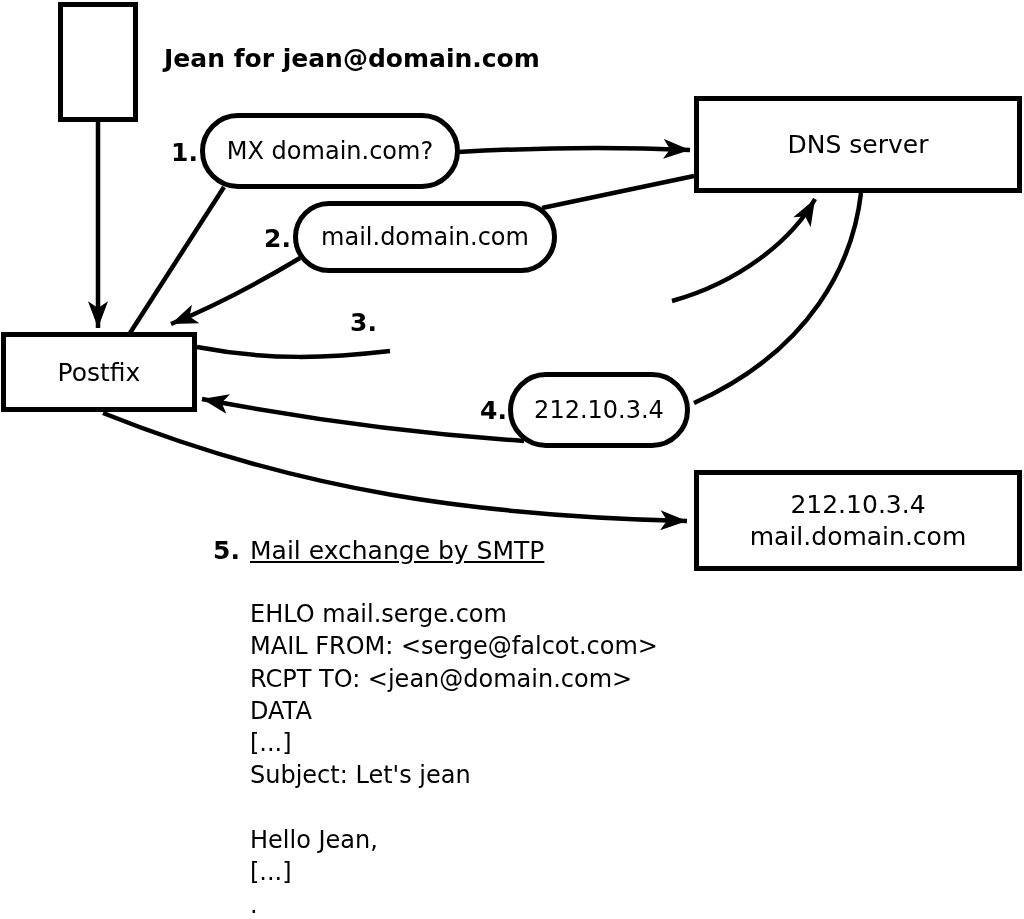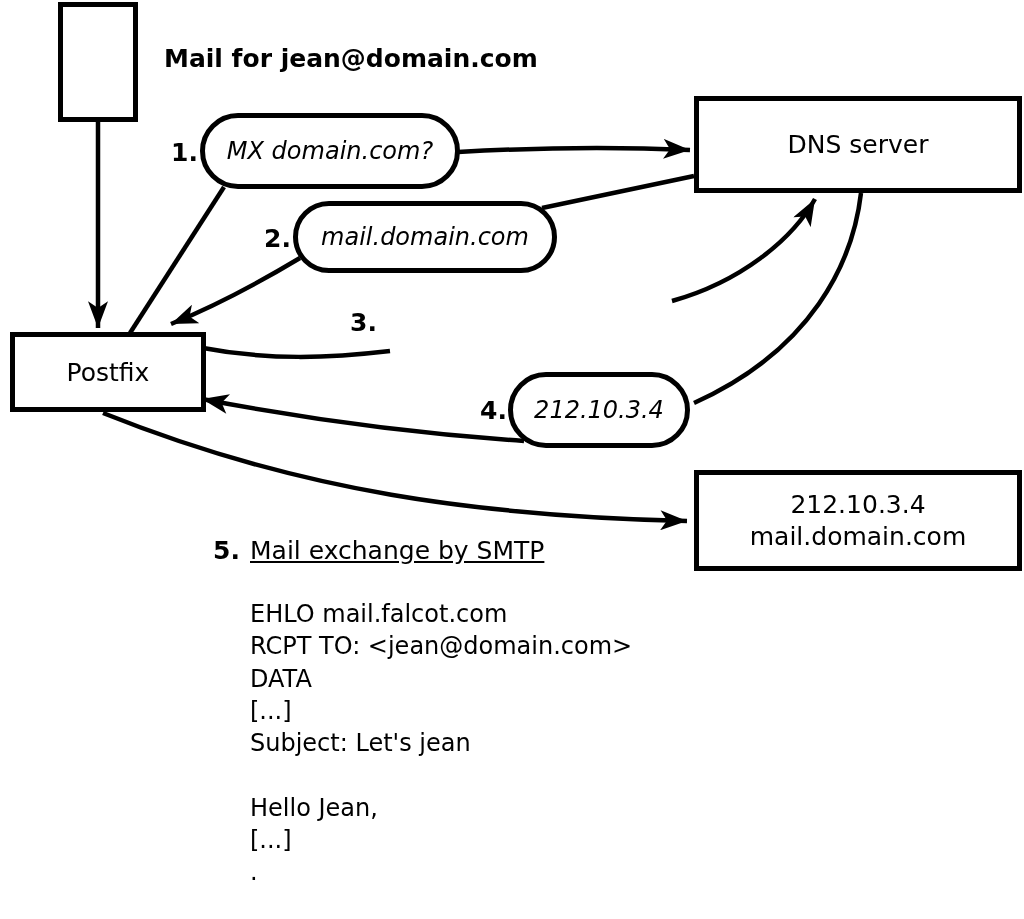--- a/index.html
+++ b/index.html
@@ -10,35 +10,35 @@
   }
   #wires{position:absolute;left:0;top:0;z-index:0;}
   .node{
     position:absolute;background:#fff;border:5px solid #000;
     display:flex;align-items:center;justify-content:center;
     box-sizing:border-box;z-index:1;font-size:25px;
   }
   .pill{
     position:absolute;background:#fff;border:5px solid #000;border-radius:40px;
     display:flex;align-items:center;justify-content:center;
-    box-sizing:border-box;z-index:1;font-size:24px;white-space:nowrap;font-style:italic;
+    box-sizing:border-box;z-index:1;font-size:24px;white-space:nowrap;
   }
   .stepnum{
     position:absolute;font-weight:bold;font-size:25px;width:44px;
     text-align:right;z-index:2;white-space:nowrap;
   }
   .title{
     position:absolute;left:164px;top:44px;font-size:25px;font-weight:bold;
     z-index:1;white-space:nowrap;
   }
   .steplabel{
     position:absolute;left:250px;top:536px;font-size:25px;z-index:1;white-space:nowrap;text-decoration:underline;
   }
   #envelope{left:58px;top:2px;width:80px;height:120px;}
-  #postfix{left:10px;top:332px;width:196px;height:80px;}
+  #postfix{left:1px;top:332px;width:196px;height:80px;}
   #dns{left:694px;top:96px;width:328px;height:97px;}
   #result{left:694px;top:470px;width:328px;height:101px;flex-direction:column;line-height:32px;}
   #pill1{left:200px;top:113px;width:260px;height:76px;}
   #pill2{left:293px;top:201px;width:264px;height:72px;}
   #pill3{left:378px;top:286px;width:302px;height:76px;}
   #pill4{left:508px;top:372px;width:182px;height:76px;}
   #num1{left:154px;top:138px;}
   #num2{left:247px;top:224px;}
   #num3{left:333px;top:308px;}
   #num4{left:463px;top:396px;}
@@ -64,21 +64,21 @@
       <path d="M694,176 L542,208"></path>
       <path d="M300,258 Q230,300 171,324" marker-end="url(#arr)"></path>
       <path d="M197,347 C270,361 330,358 390,351"></path>
       <path d="M672,301 C740,282 792,240 815,199" marker-end="url(#arr)"></path>
       <path d="M861,193 C853,262 812,350 694,403"></path>
       <path d="M524,441 Q363,430 202,399" marker-end="url(#arr)"></path>
       <path d="M103,413 C300,492 480,516 687,521" marker-end="url(#arr)"></path>
     </g>
   </svg>
 
-  <div class="title">Mail for jean@domain.com</div>
+  <div class="title">Jean for jean@domain.com</div>
 
   <div id="envelope" class="node"></div>
 
   <div id="postfix" class="node">
     <span>Postfix</span>
   </div>
 
   <div id="dns" class="node">
     <span>DNS server</span>
   </div>
@@ -100,21 +100,22 @@
 
   <div id="num1" class="stepnum">1.</div>
   <div id="num2" class="stepnum">2.</div>
   <div id="num3" class="stepnum">3.</div>
   <div id="num4" class="stepnum">4.</div>
   <div id="num5" class="stepnum">5.</div>
 
   <div class="steplabel">Mail exchange by SMTP</div>
 
   <div id="smtp">
-    <div class="smtp-line">EHLO mail.falcot.com</div>
+    <div class="smtp-line">EHLO mail.serge.com</div>
+    <div class="smtp-line">MAIL FROM: &lt;serge@falcot.com&gt;</div>
     <div class="smtp-line">RCPT TO: &lt;jean@domain.com&gt;</div>
     <div class="smtp-line">DATA</div>
     <div class="smtp-line">[...]</div>
     <div class="smtp-line">Subject: Let's jean</div>
     <div class="smtp-line"></div>
     <div class="smtp-line">Hello Jean,</div>
     <div class="smtp-line">[...]</div>
     <div class="smtp-line">.</div>
   </div>
 

